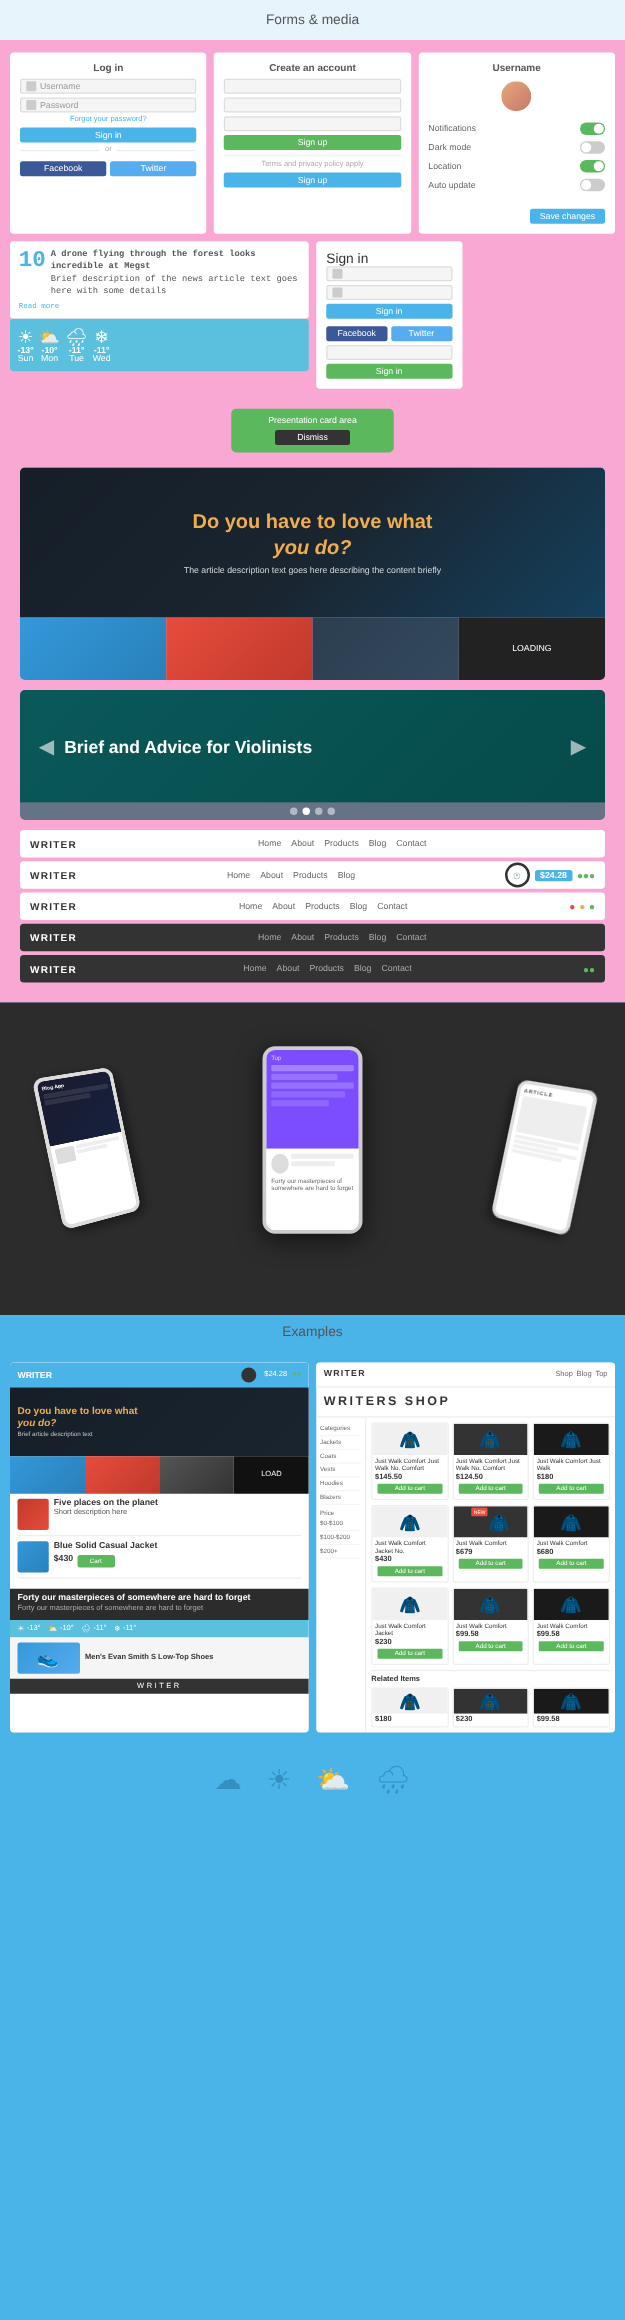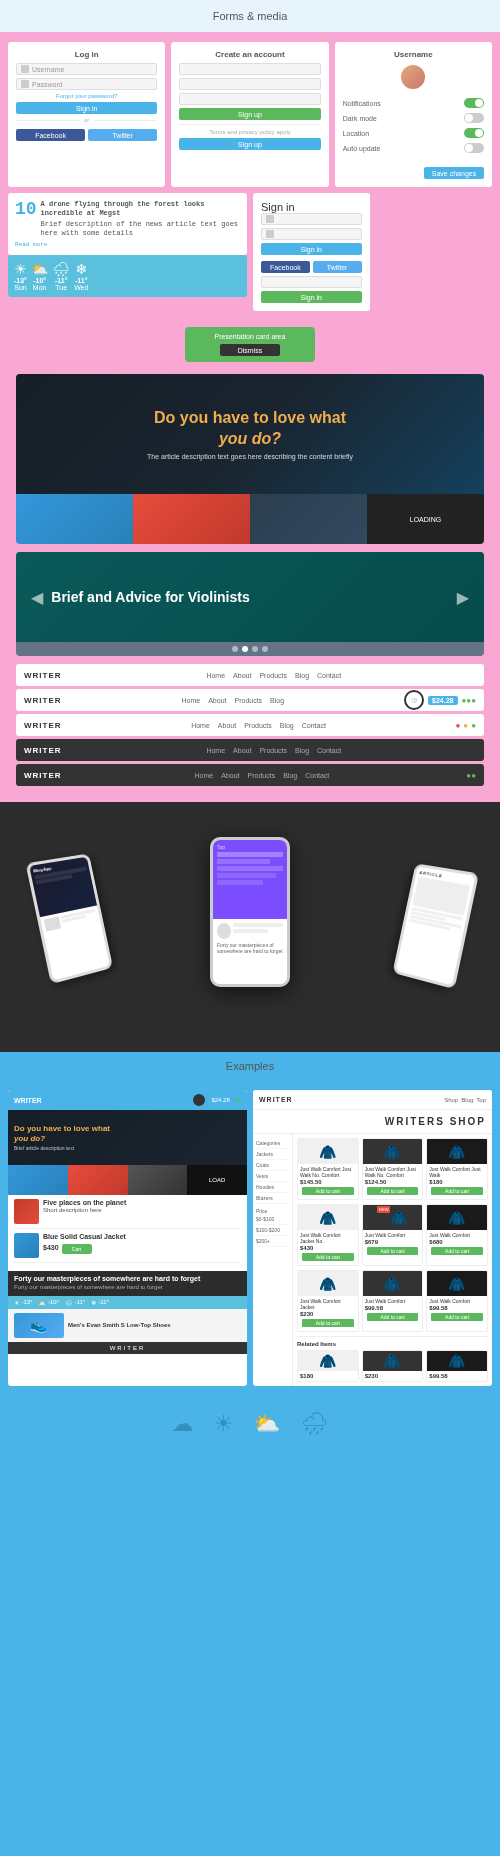--- a/index.html
+++ b/index.html
@@ -577,21 +577,21 @@
 
     .shop-header-logo {
       font-size: 7px;
       color: #333;
       font-weight: bold;
       text-transform: uppercase;
       letter-spacing: 1px;
     }
 
     .shop-title {
-      text-align: right;
+      text-align: left;
       padding: 6px;
       font-size: 10px;
       font-weight: bold;
       letter-spacing: 2px;
       color: #333;
       border-bottom: 1px solid #eee;
     }
 
     .shop-body {
       display: flex;

